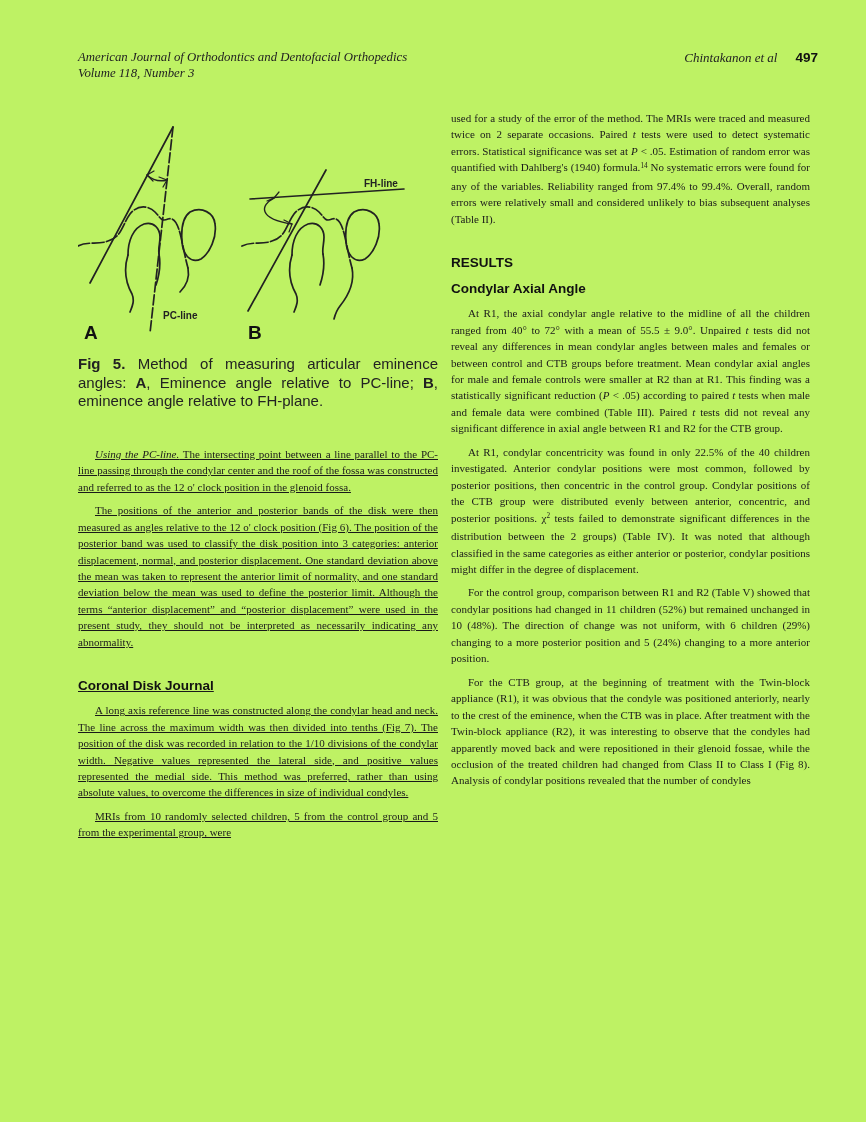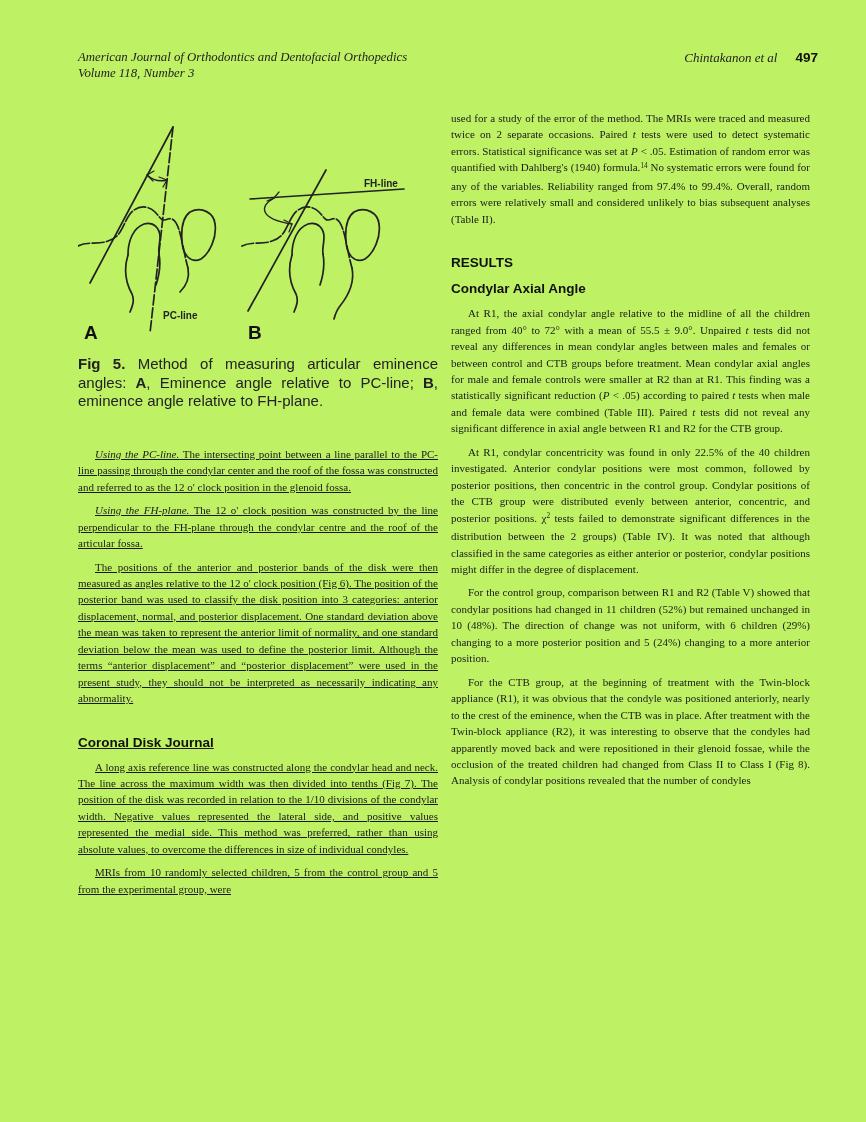--- a/index.html
+++ b/index.html
@@ -108,21 +108,20 @@
           <path d="M274,155 C277,170 270,183 262,193 C258,198 257,202 256,206"></path>
           <path d="M276,99 C288,93 300,100 301,111 C303,124 296,140 287,146 C277,151 269,142 268,129 C267,116 269,104 276,99 Z"></path>
           <text x="286" y="74" class="fig-label" font-size="10" fill="#222" stroke="none">FH-line</text>
           <text x="170" y="226" class="fig-label" font-size="19" fill="#111" stroke="none">B</text>
         </g>
       </svg>
     </div>
     <div class="caption"><span class="b">Fig 5.</span><span> Method of measuring articular eminence angles: </span><span class="b">A</span><span>, Eminence angle relative to PC-line; </span><span class="b">B</span><span>, eminence angle relative to FH-plane.</span></div>
     <div class="blocks">
         <p class="para indent"><span class="i">Using the PC-line.</span><span> The intersecting point between a line parallel to the PC-line passing through the condylar center and the roof of the fossa was constructed and referred to as the 12 o' clock position in the glenoid fossa.</span></p>
-        <p class="para indent"><span class="i">Using the FH-plane.</span><span> The 12 o' clock position was constructed by the line perpendicular to the FH-plane through the condylar centre and the roof of the articular fossa.</span></p>
         <p class="para indent"><span>The positions of the anterior and posterior bands of the disk were then measured as angles relative to the 12 o' clock position (Fig 6). The position of the posterior band was used to classify the disk position into 3 categories: anterior displacement, normal, and posterior displacement. One standard deviation above the mean was taken to represent the anterior limit of normality, and one standard deviation below the mean was used to define the posterior limit. Although the terms “anterior displacement” and “posterior displacement” were used in the present study, they should not be interpreted as necessarily indicating any abnormality.</span></p>
         <h3 class="sec-heading">Coronal Disk Journal</h3>
         <p class="para indent"><span>A long axis reference line was constructed along the condylar head and neck. The line across the maximum width was then divided into tenths (Fig 7). The position of the disk was recorded in relation to the 1/10 divisions of the condylar width. Negative values represented the lateral side, and positive values represented the medial side. This method was preferred, rather than using absolute values, to overcome the differences in size of individual condyles.</span></p>
         <p class="para indent"><span>MRIs from 10 randomly selected children, 5 from the control group and 5 from the experimental group, were</span></p>
       </div>
   </div>
 
   <div class="col col-right">
     <div class="blocks">
         <p class="para"><span>used for a study of the error of the method. The MRIs were traced and measured twice on 2 separate occasions. Paired </span><span class="i">t</span><span> tests were used to detect systematic errors. Statistical significance was set at </span><span class="i">P</span><span> &lt; .05. Estimation of random error was quantified with Dahlberg's (1940) formula.</span><span class="sup">14</span><span> No systematic errors were found for any of the variables. Reliability ranged from 97.4% to 99.4%. Overall, random errors were relatively small and considered unlikely to bias subsequent analyses (Table II).</span></p>

